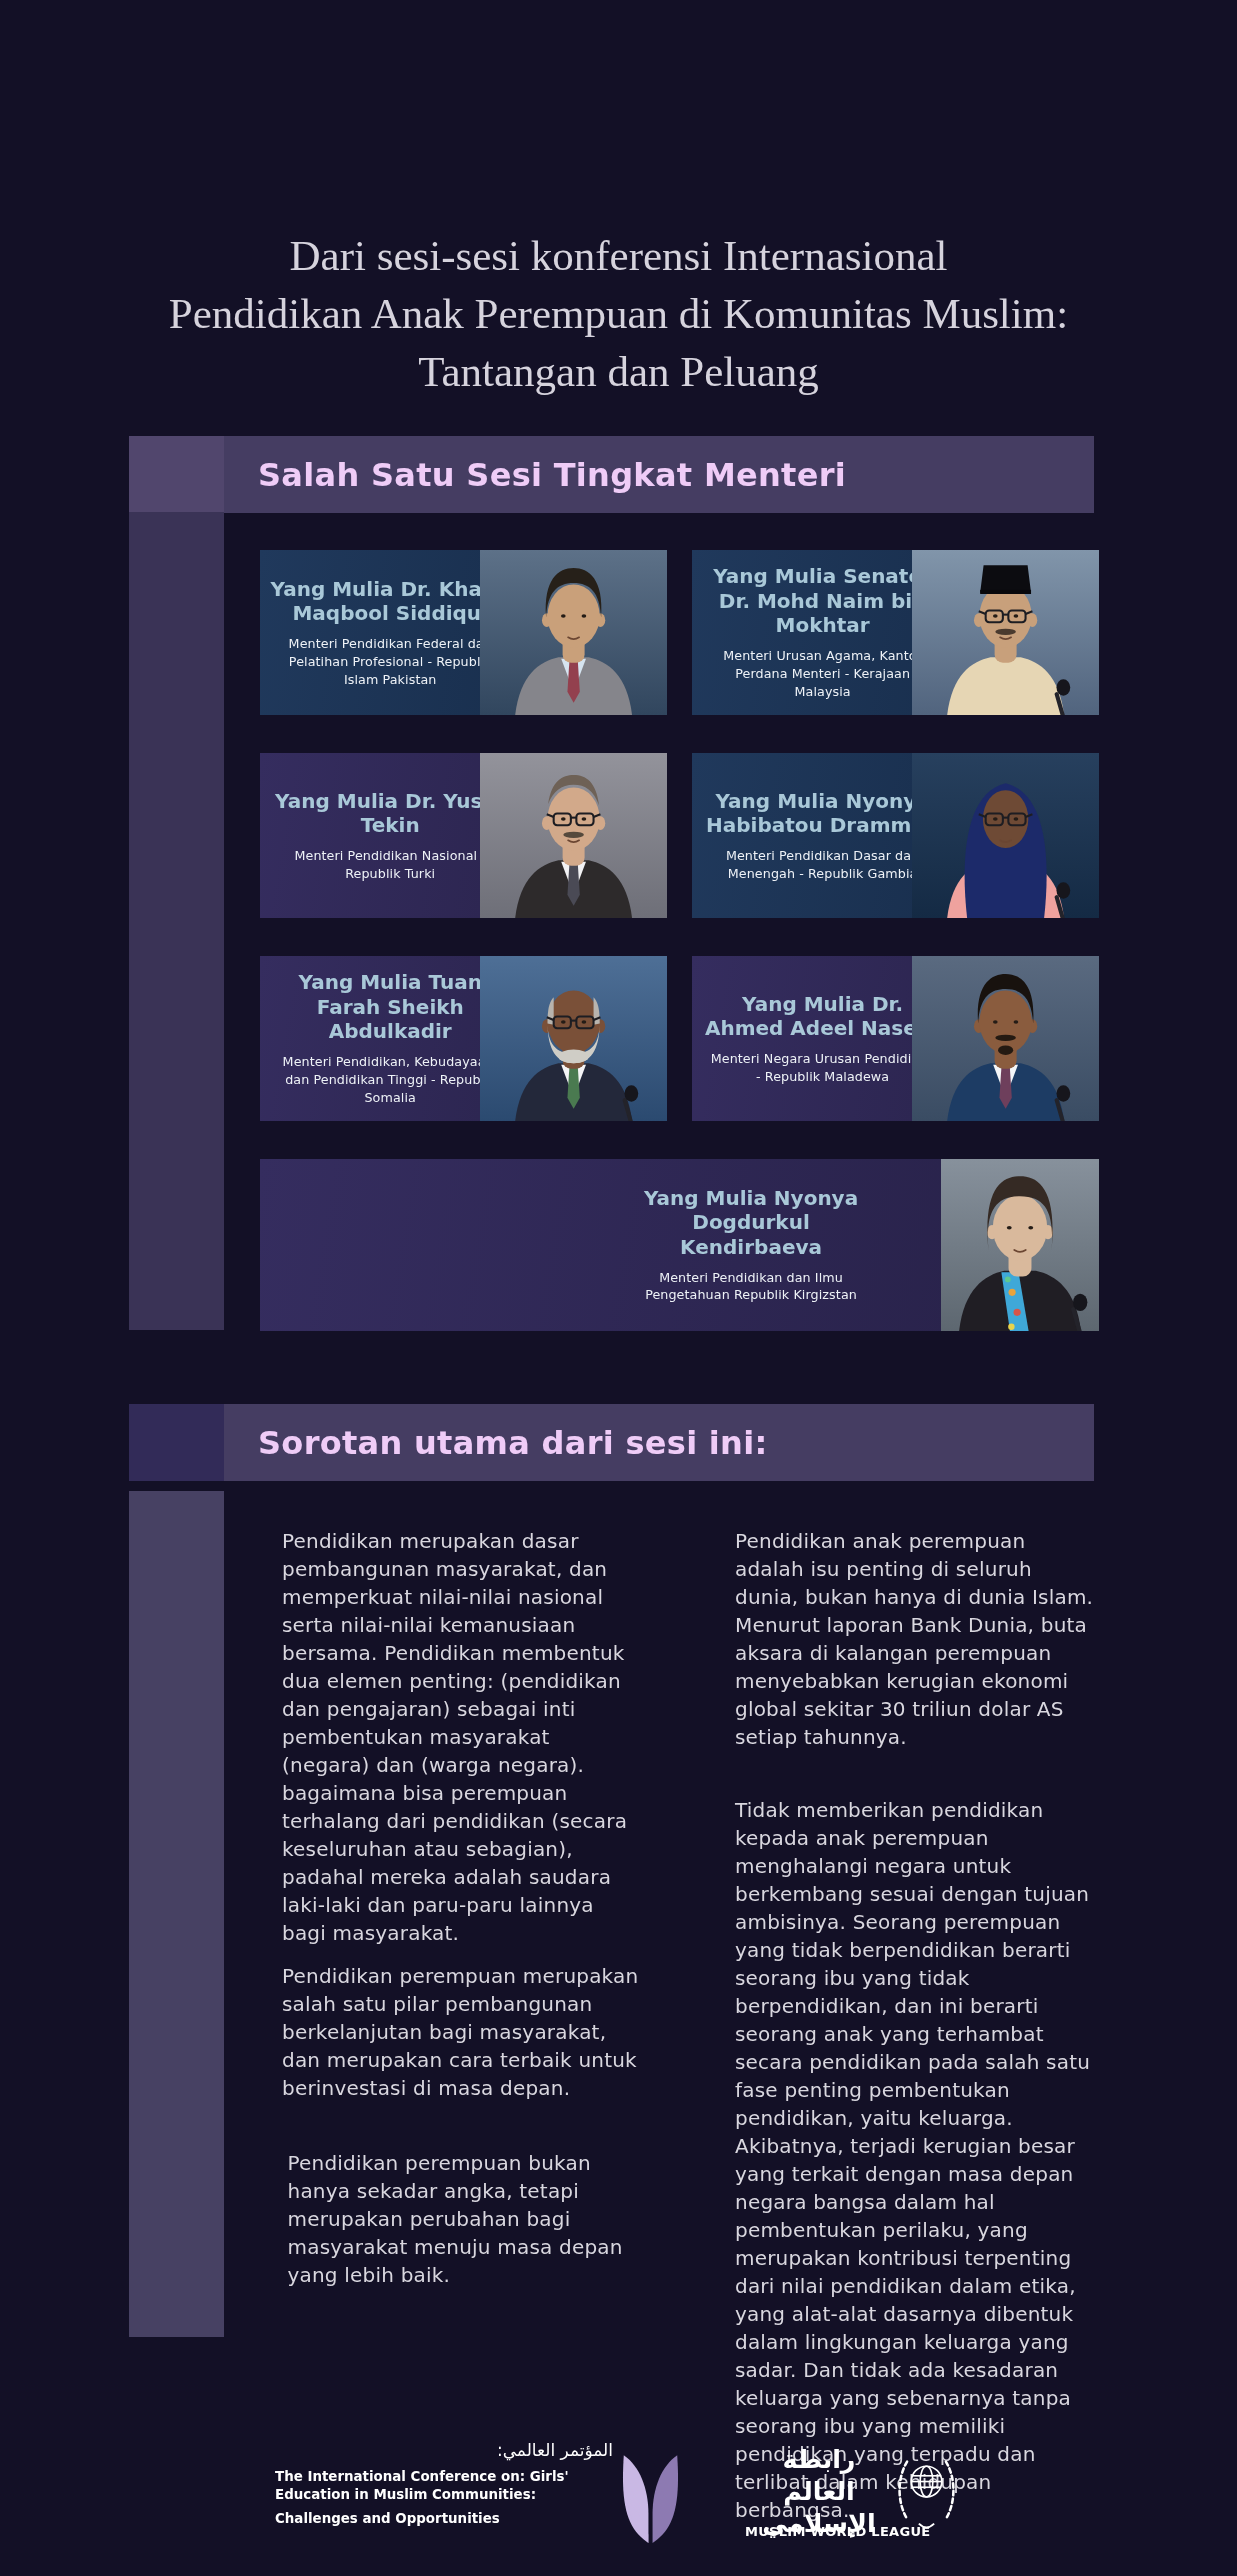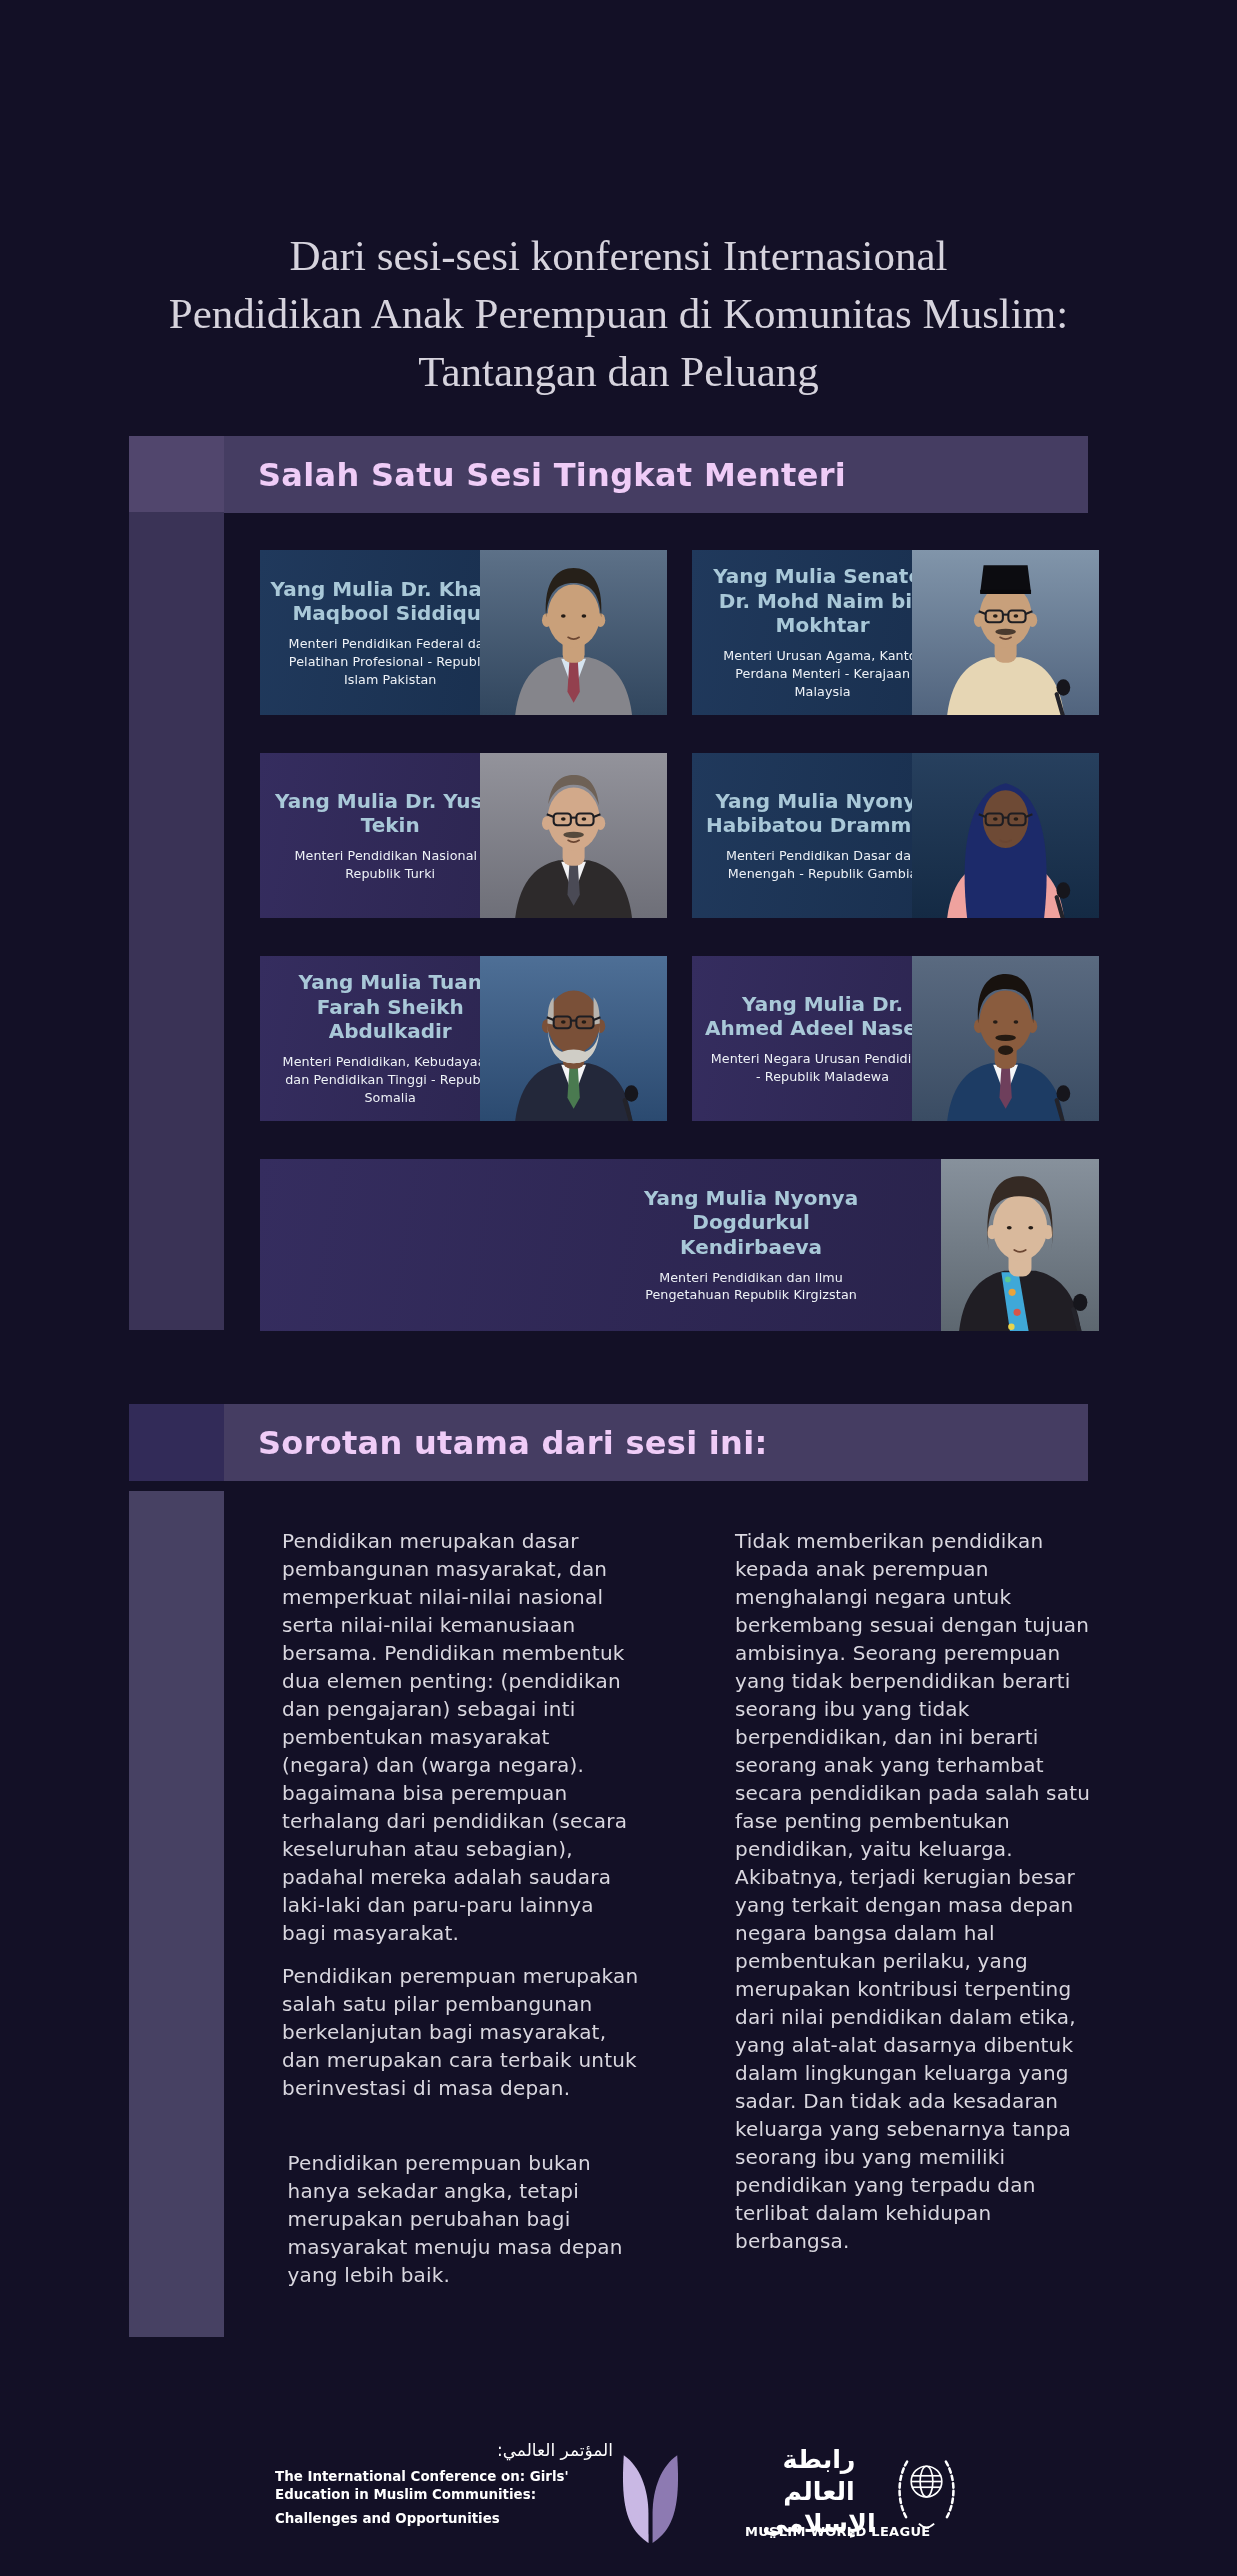--- a/index.html
+++ b/index.html
@@ -5,21 +5,21 @@
   html,body{margin:0;padding:0;background:#0b0918;}
   .page{position:relative;width:1237px;height:2576px;margin:0 auto;overflow:hidden;
         background:var(--page_bg);font-family:"DejaVu Sans",sans-serif;}
 
   
   .title{position:absolute;top:198px;left:0;width:100%;text-align:center;
          font-family:"Liberation Serif",serif;font-weight:400;
          color:var(--title_text);font-size:43px;line-height:58px;}
 
   
-  .banner{position:absolute;left:129px;width:959px;height:77px;background:var(--banner_bg);}
+  .banner{position:absolute;left:129px;width:959px;height:77px;background:var(--banner_bg);padding-left:6px;}
   .banner1{top:436px;}
   .banner2{top:1404px;}
   .banner-square{position:absolute;left:0;top:0;width:95px;height:77px;}
   .sq1{background:var(--banner1_square);}
   .sq2{background:var(--banner2_square);}
   .banner-label{position:absolute;left:129px;top:0;height:77px;display:flex;align-items:center;
                 color:var(--banner_text);font-size:32px;font-weight:700;letter-spacing:0.3px;}
   .strip{position:absolute;left:129px;width:95px;}
   .strip1{top:512px;height:818px;background:var(--strip1);}
   .strip2{top:1491px;height:846px;background:var(--strip2);}
@@ -289,20 +289,21 @@
     <span class="banner-label">Sorotan utama dari sesi ini:</span>
   </div>
   <div class="strip strip2"></div>
 
   <div class="col col-left" id="col-left">
       <p>Pendidikan merupakan dasar pembangunan masyarakat, dan memperkuat nilai-nilai nasional serta nilai-nilai kemanusiaan bersama. Pendidikan membentuk dua elemen penting: (pendidikan dan pengajaran) sebagai inti pembentukan masyarakat (negara) dan (warga negara). bagaimana bisa perempuan terhalang dari pendidikan (secara keseluruhan atau sebagian), padahal mereka adalah saudara laki-laki dan paru-paru lainnya bagi masyarakat.</p>
       <p>Pendidikan perempuan merupakan salah satu pilar pembangunan berkelanjutan bagi masyarakat, dan merupakan cara terbaik untuk berinvestasi di masa depan.</p>
       <p>Pendidikan perempuan bukan hanya sekadar angka, tetapi merupakan perubahan bagi masyarakat menuju masa depan yang lebih baik.</p>
     </div>
   <div class="col col-right" id="col-right">
+      <p>Pendidikan anak perempuan adalah isu penting di seluruh dunia, bukan hanya di dunia Islam. Menurut laporan Bank Dunia, buta aksara di kalangan perempuan menyebabkan kerugian ekonomi global sekitar 30 triliun dolar AS setiap tahunnya.</p>
       <p>Tidak memberikan pendidikan kepada anak perempuan menghalangi negara untuk berkembang sesuai dengan tujuan ambisinya. Seorang perempuan yang tidak berpendidikan berarti seorang ibu yang tidak berpendidikan, dan ini berarti seorang anak yang terhambat secara pendidikan pada salah satu fase penting pembentukan pendidikan, yaitu keluarga. Akibatnya, terjadi kerugian besar yang terkait dengan masa depan negara bangsa dalam hal pembentukan perilaku, yang merupakan kontribusi terpenting dari nilai pendidikan dalam etika, yang alat-alat dasarnya dibentuk dalam lingkungan keluarga yang sadar. Dan tidak ada kesadaran keluarga yang sebenarnya tanpa seorang ibu yang memiliki pendidikan yang terpadu dan terlibat dalam kehidupan berbangsa.</p>
     </div>
 
   <div class="footer-conf">
     <span class="conf-ar1">المؤتمر العالمي:</span>
     <span class="conf-en">The International Conference on: Girls' Education in Muslim Communities:</span>
     <span class="conf-en">Challenges and Opportunities</span>
   </div>
 
   <svg class="book-logo" viewBox="0 0 100 152">

